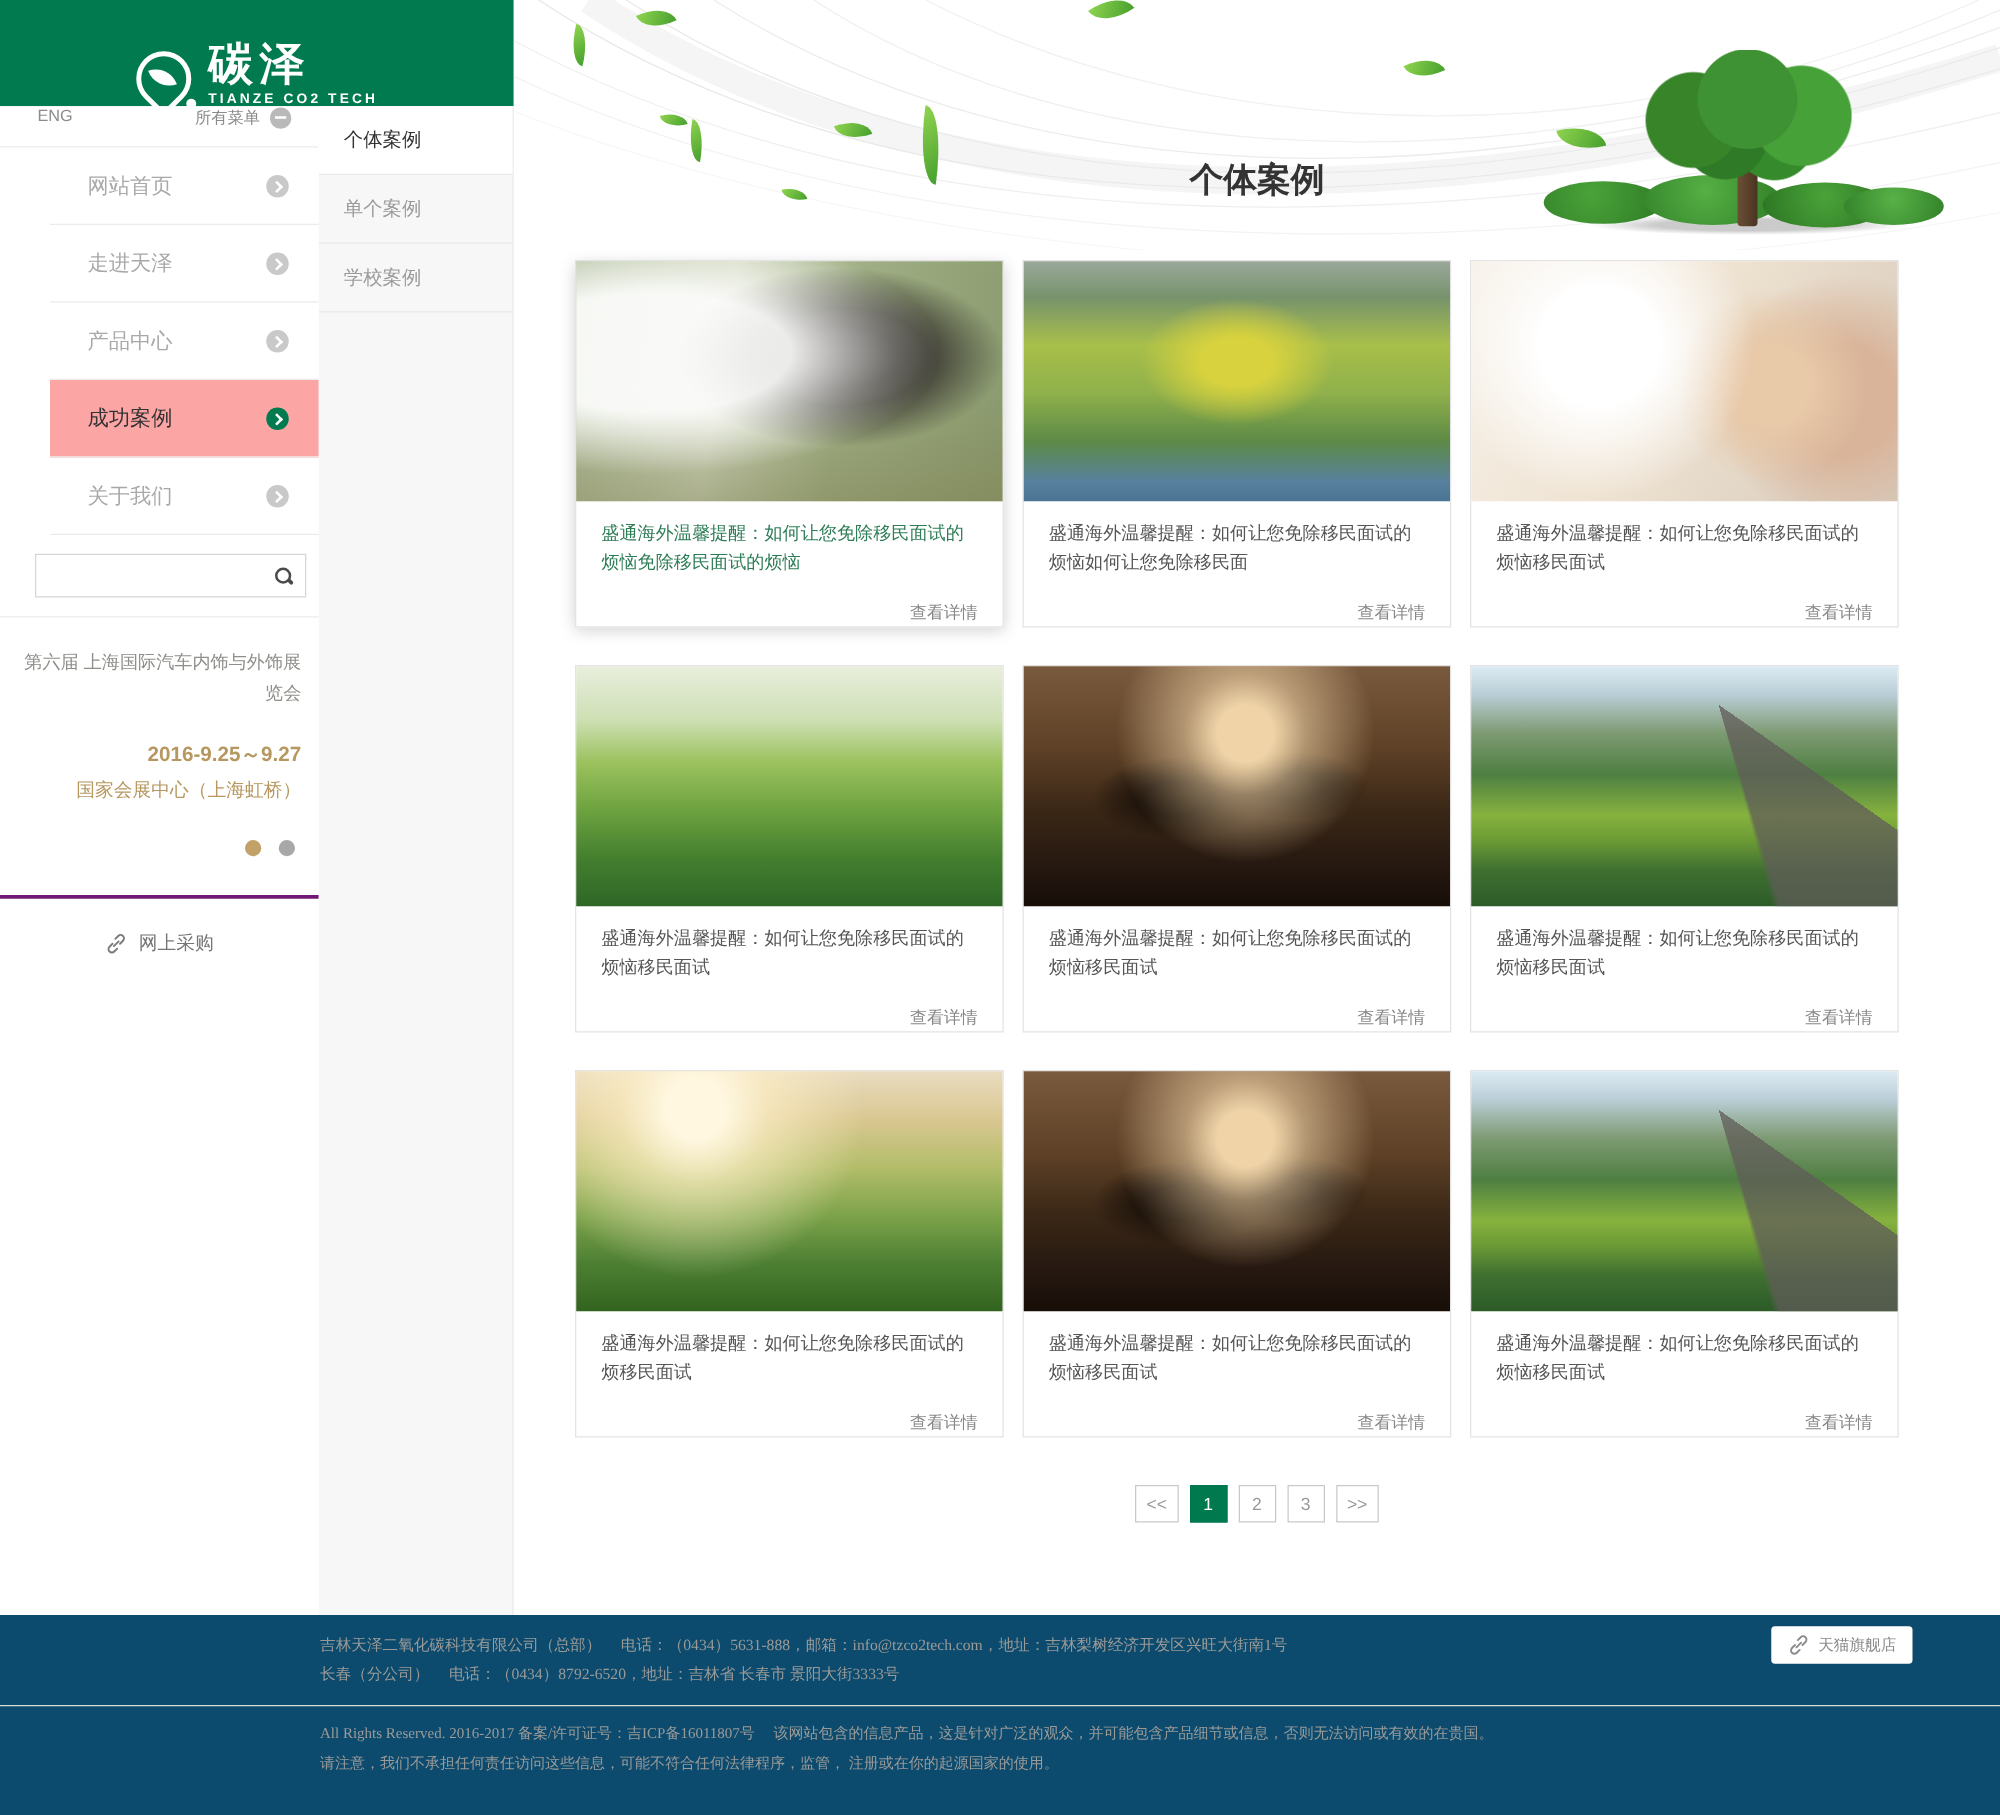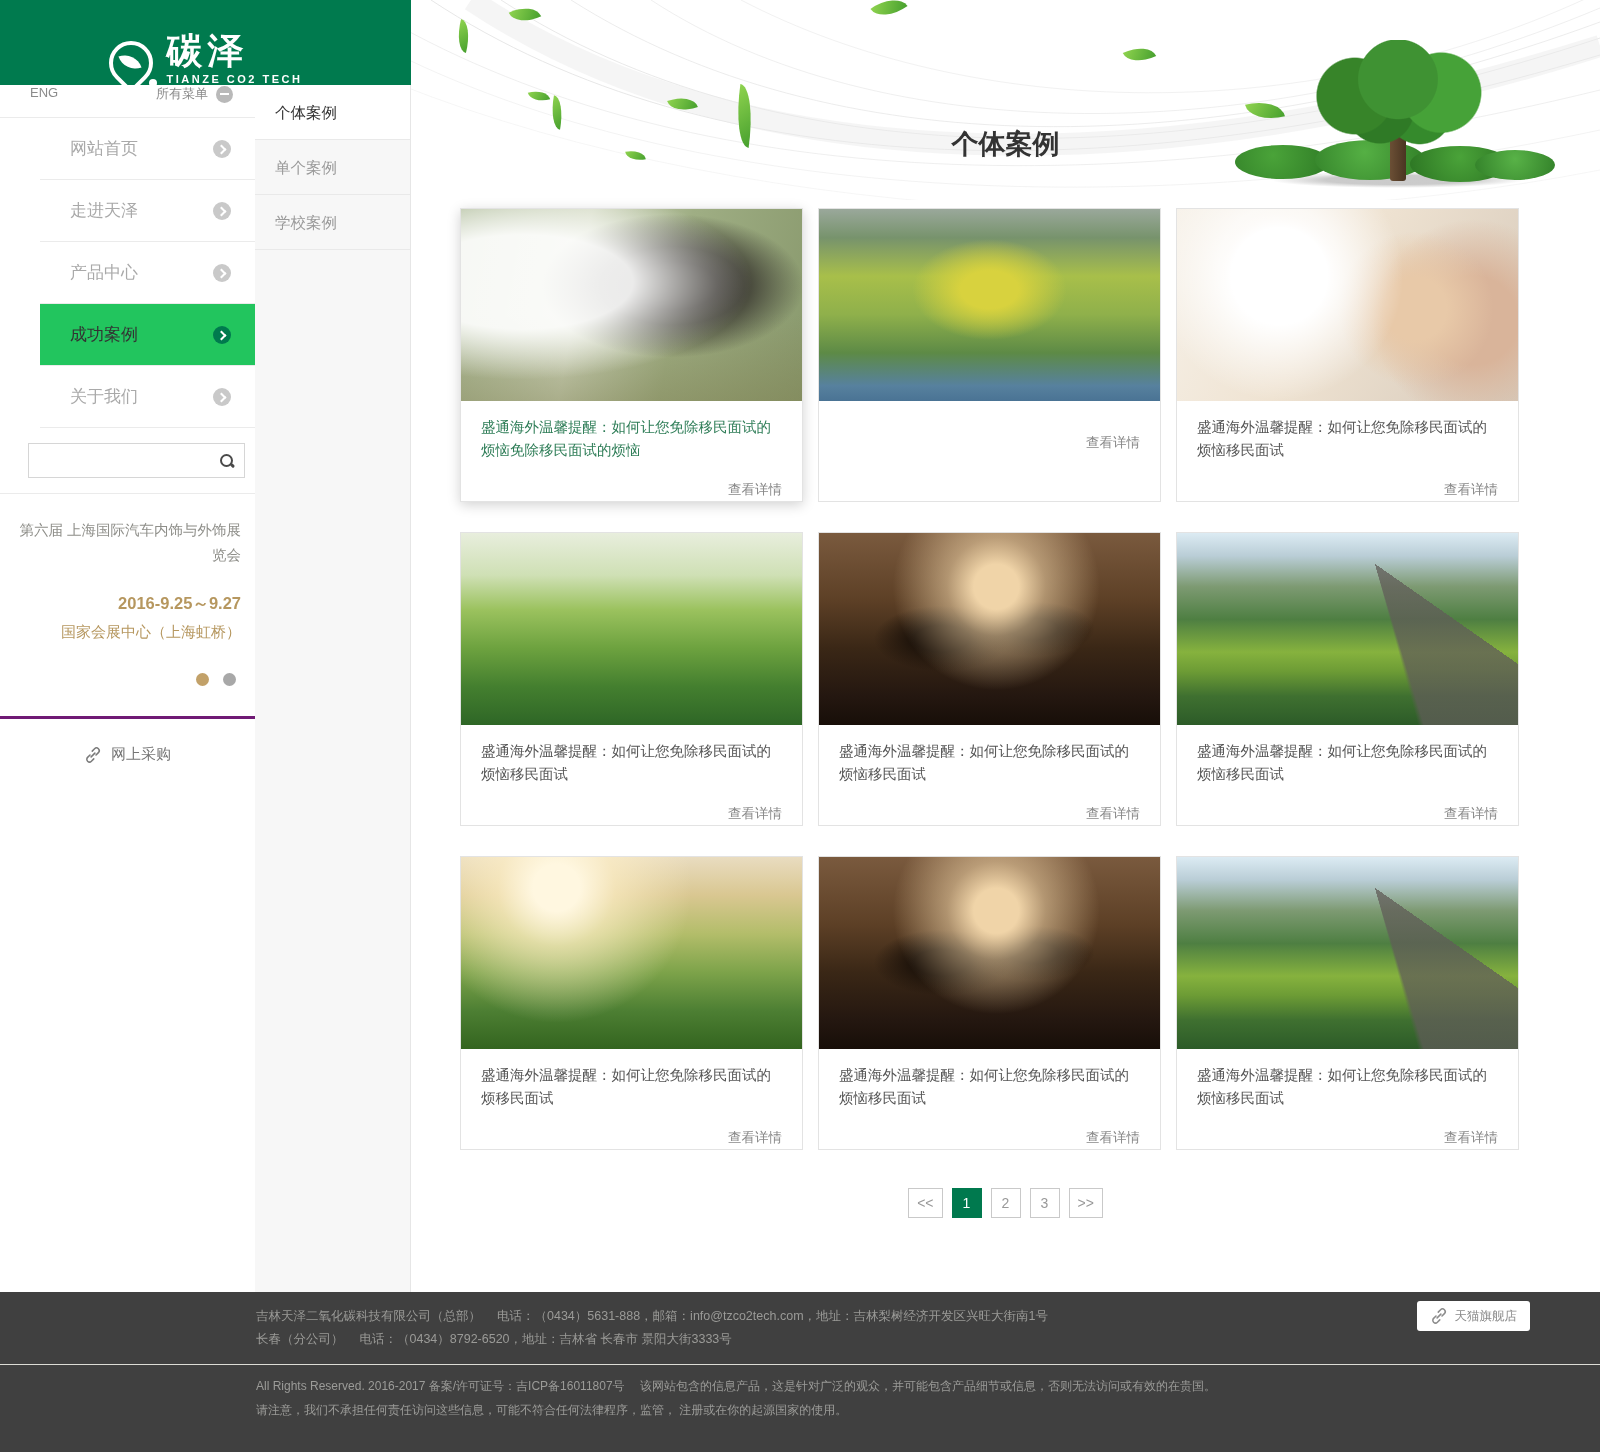--- a/index.html
+++ b/index.html
@@ -22,21 +22,21 @@
 
   
   .sidebar { position: absolute; left: 0; top: 85px; width: 255px; background: #fff; }
   .lang-row { height: 33px; display: flex; align-items: flex-start; justify-content: space-between;
     padding: 0 22px 0 30px; border-bottom: 1px solid #ebebeb; color: #8b8b8b; font-size: 13px; }
   .lang-right { display: flex; align-items: center; gap: 8px; }
   .minus-circle { width: 17px; height: 17px; border-radius: 50%; background: #b9b9b9; position: relative; display: inline-block; }
   .minus-circle::after { content: ""; position: absolute; left: 4px; top: 7.5px; width: 9px; height: 2px; background: #fff; }
   .nav-item { height: 62px; display: flex; align-items: center; justify-content: space-between;
     padding: 0 24px 0 30px; border-bottom: 1px solid #ebebeb; color: #a9a9a9; font-size: 17px; cursor: pointer; margin-left: 40px; }
-  .nav-item.active { background: #22c55e; color: #333; }
+  .nav-item.active { background: #fca5a5; color: #333; }
   .arrow-circle { width: 18px; height: 18px; border-radius: 50%; background: #c9c9c9; position: relative; display: inline-block; flex: none; }
   .arrow-circle::after { content: ""; position: absolute; left: 5px; top: 6px; width: 5px; height: 5px;
     border-right: 2px solid #fff; border-top: 2px solid #fff; transform: rotate(45deg); }
   .nav-item.active .arrow-circle { background: #007a4e; }
 
   .search-row { height: 66px; display: flex; align-items: center; padding: 0 28px; border-bottom: 1px solid #ebebeb; }
   .search-box { flex: 1; height: 35px; border: 1px solid #d6d6d6; background: #fff; display: flex; align-items: center; padding: 0 9px; }
   .search-box input { flex: 1; border: none; outline: none; font-size: 14px; color: #555; min-width: 0; background: transparent; }
   .mag-icon { position: relative; width: 16px; height: 16px; flex: none; cursor: pointer; }
   .mag-icon::before { content: ""; position: absolute; left: 1px; top: 1px; width: 9px; height: 9px;
@@ -123,21 +123,21 @@
   [data-img="hills-sunset"] { background:
     radial-gradient(circle at 28% 16%, #fff7e0 0 8%, rgba(255,240,200,.65) 20%, transparent 46%),
     linear-gradient(180deg, #e9dcc0 0%, #d9c791 20%, #b3bd6a 40%, #7da34a 60%, #4d7f33 80%, #33641f 100%); }
 
   .pagination { position: absolute; left: 0; right: 0; top: 1188px; display: flex; justify-content: center; gap: 9px; }
   .page-btn { min-width: 30px; height: 30px; border: 1px solid #c9c9c9; background: #fff; color: #999;
     display: flex; align-items: center; justify-content: center; font-size: 14px; padding: 0 8px; cursor: pointer; }
   .page-btn.active { background: #00794e; border-color: #00794e; color: #fff; }
 
   
-  .footer { position: absolute; left: 0; top: 1292px; width: 1600px; height: 160px; background: #404040; }
+  .footer { position: absolute; left: 0; top: 1292px; width: 1600px; height: 160px; background: #0c4a6e; font-family: Liberation Serif, serif; }
   .footer-top { padding: 13px 340px 0 256px; color: #9a9a97; font-size: 12.5px; line-height: 1.85; }
   .tmall-btn { position: absolute; right: 70px; top: 9px; background: #fff; border-radius: 3px;
     padding: 6px 13px; color: #8b8b8b; font-size: 12.5px; display: flex; align-items: center; gap: 7px; cursor: pointer; }
   .footer-divider { margin: 13px 0 0 0; border-top: 1px solid #dcdcd6; }
   .footer-bottom { padding: 10px 116px 0 256px; color: #9b9b98; font-size: 12px; line-height: 1.95; }
 </style>
 </head>
 <body>
 
 <div class="brand-header">
@@ -259,20 +259,21 @@
     <div class="card active">
       <div class="card-img" data-img="boy-field"></div>
       <div class="card-body">
         <div class="card-title">盛通海外温馨提醒：如何让您免除移民面试的烦恼免除移民面试的烦恼</div>
         <div class="card-more">查看详情</div>
       </div>
     </div>
     <div class="card">
       <div class="card-img" data-img="terraced-fields"></div>
       <div class="card-body">
+        <div class="card-title">盛通海外温馨提醒：如何让您免除移民面试的烦恼如何让您免除移民面</div>
         <div class="card-more">查看详情</div>
       </div>
     </div>
     <div class="card">
       <div class="card-img" data-img="family-juice"></div>
       <div class="card-body">
         <div class="card-title">盛通海外温馨提醒：如何让您免除移民面试的烦恼移民面试</div>
         <div class="card-more">查看详情</div>
       </div>
     </div>

